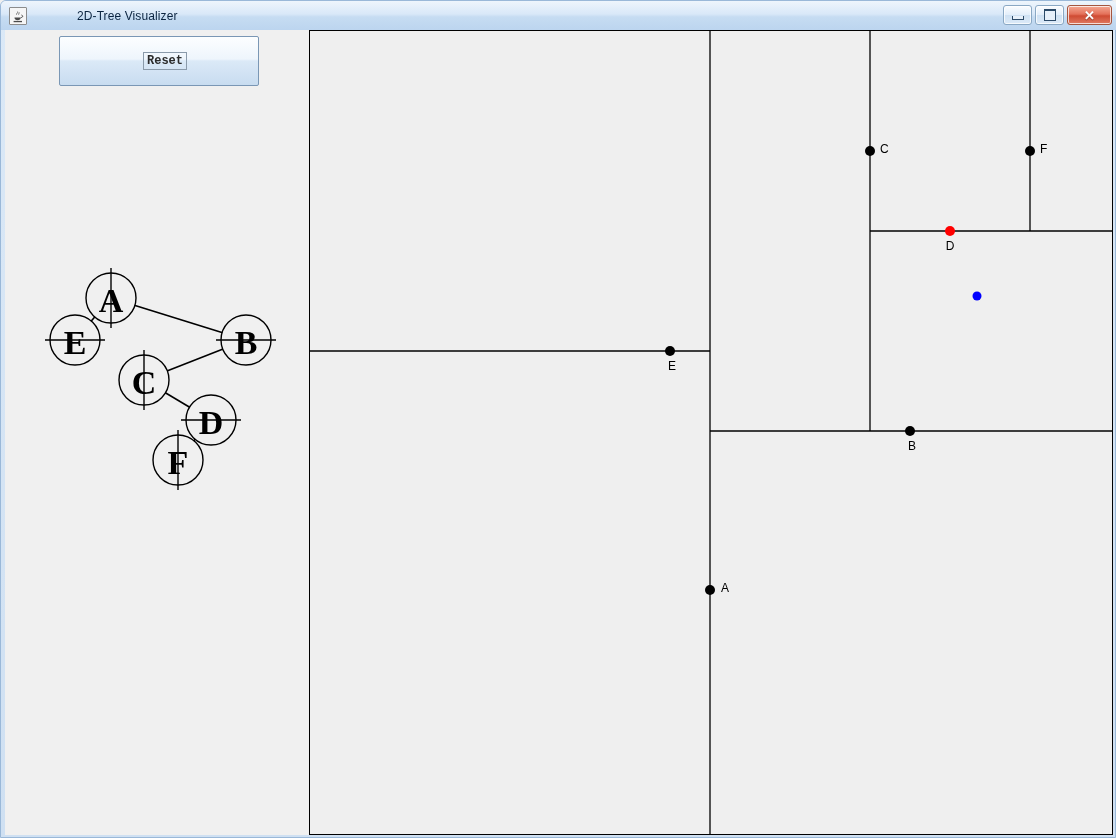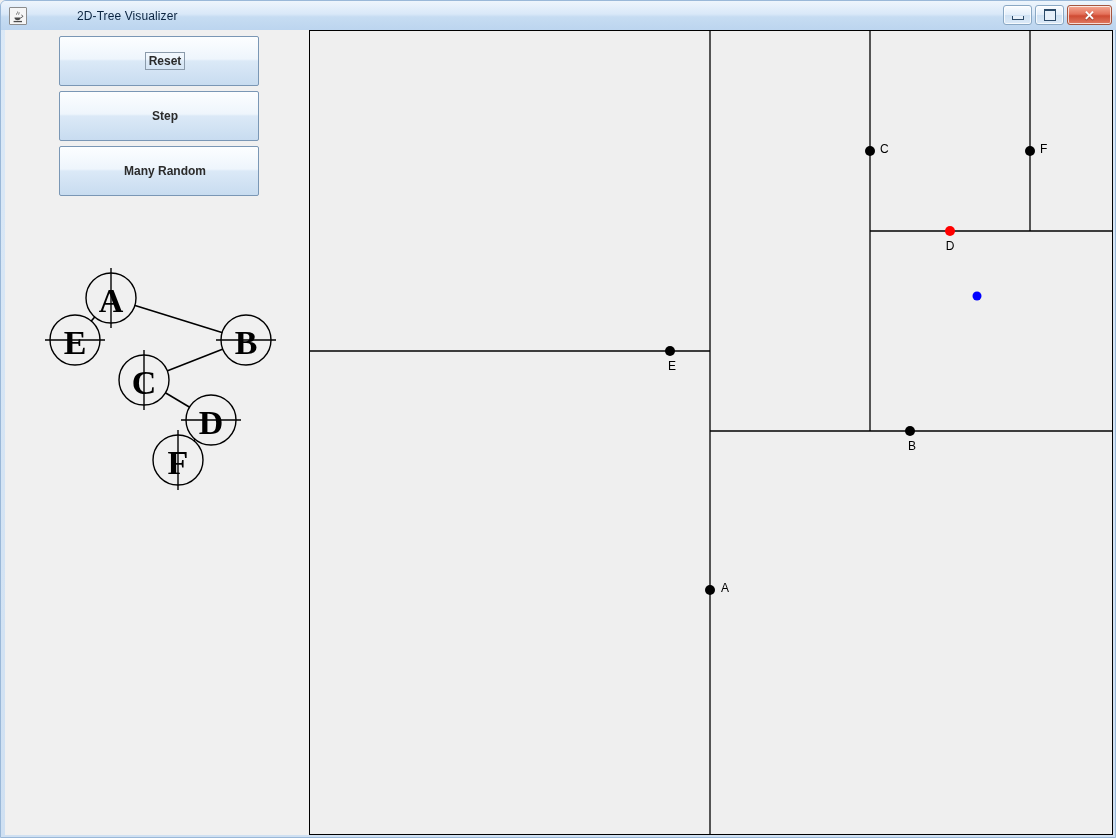--- a/index.html
+++ b/index.html
@@ -117,21 +117,21 @@
   .btn {
     position: absolute;
     left: 54px;
     width: 200px;
     height: 50px;
     box-sizing: border-box;
     border: 1px solid #7a97b5;
     border-radius: 2px;
     background: linear-gradient(180deg,#fcfeff 0%, #eef5fc 46%, #dbe9f7 50%, #c8dcf0 100%);
     color: #2b2b2b;
-    font-family: Liberation Sans, sans-serif;
+    font-family: Liberation Mono, monospace;
     font-size: 12px;
     font-weight: bold;
     display: flex;
     align-items: center;
     justify-content: center;
     cursor: default;
     padding-left: 12px;
   }
   .btn-reset { top: 6px; }
   .btn-step  { top: 61px; }
@@ -211,26 +211,20 @@
       </div>
     </div>
 
     <div class="content">
 
       <div class="left-panel">
 
         <div class="btn btn-reset">
           <span class="focusring">Reset</span>
         </div>
-        <div class="btn btn-step">
-          <span>Step</span>
-        </div>
-        <div class="btn btn-many">
-          <span>Many Random</span>
-        </div>
 
         <svg class="tree-svg" viewBox="0 0 304 805">
           <g>
             <line x1="106" y1="268" x2="70" y2="310" stroke="#000" stroke-width="1.6"></line>
             <line x1="106" y1="268" x2="241" y2="310" stroke="#000" stroke-width="1.6"></line>
             <line x1="241" y1="310" x2="139" y2="350" stroke="#000" stroke-width="1.6"></line>
             <line x1="139" y1="350" x2="206" y2="390" stroke="#000" stroke-width="1.6"></line>
             <line x1="206" y1="390" x2="173" y2="430" stroke="#000" stroke-width="1.6"></line>
           </g>
 

